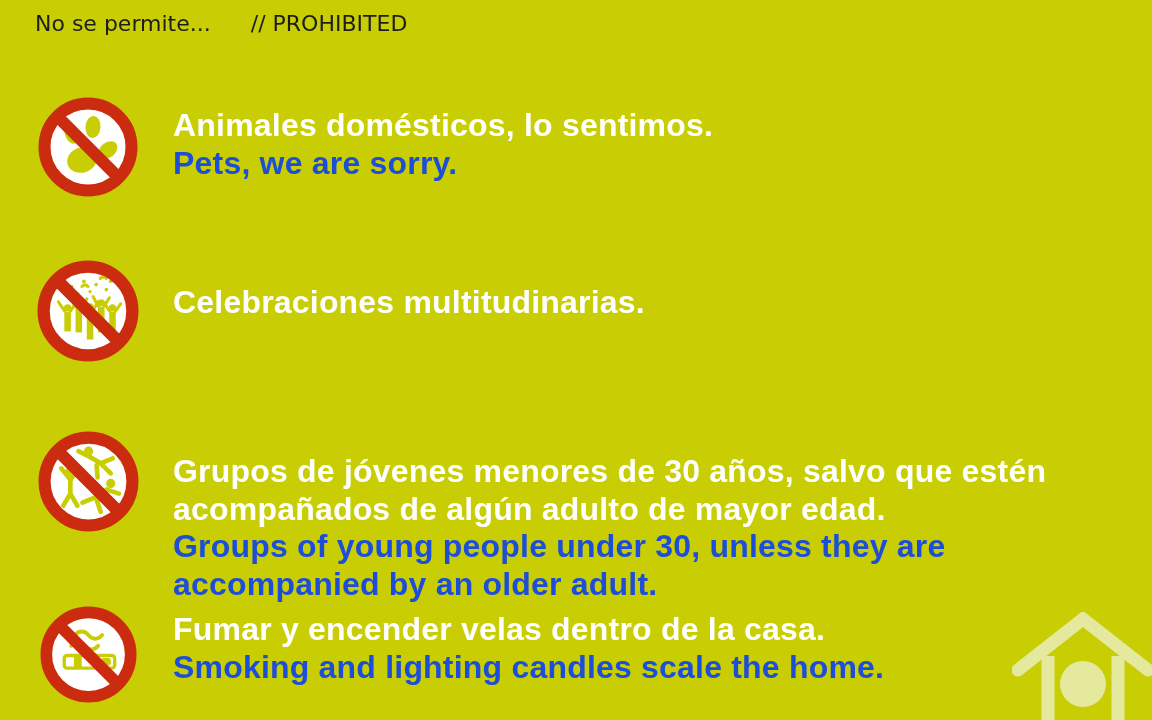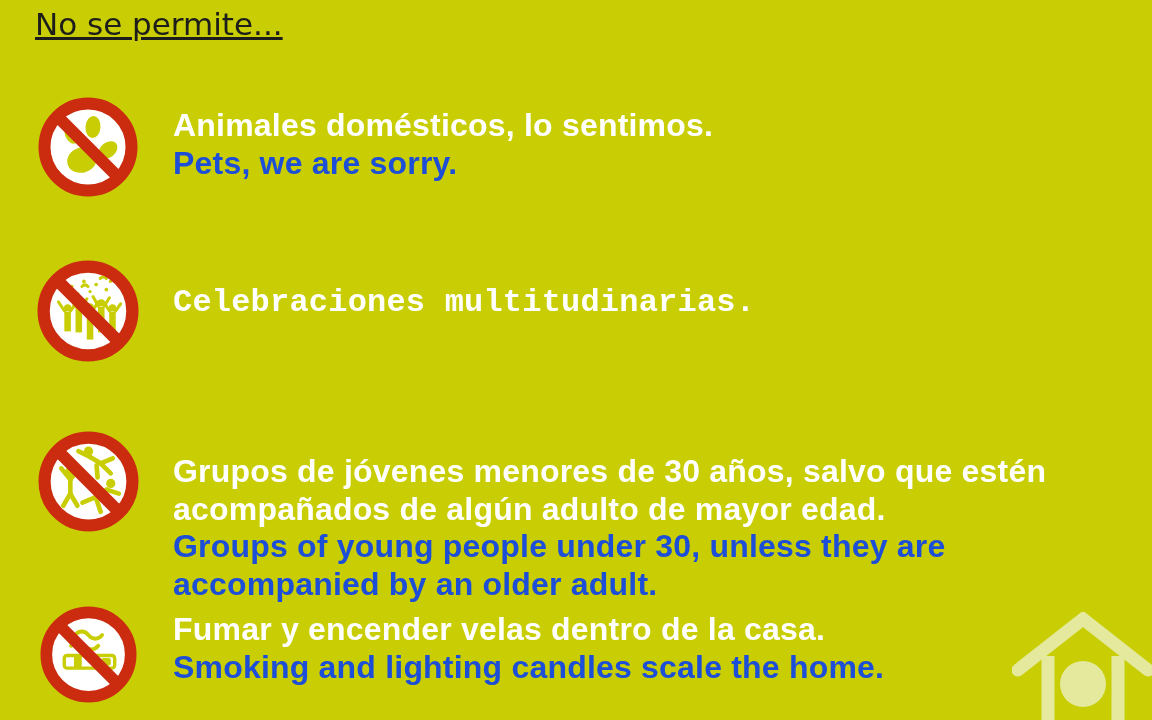--- a/index.html
+++ b/index.html
@@ -4,44 +4,45 @@
 <style>
   html,body{margin:0;padding:0;}
   body{
     width:1152px;height:720px;position:relative;overflow:hidden;
     background:#c8ce03;
     font-family:"Liberation Sans",sans-serif;
   }
   .title{
     position:absolute;left:35px;top:2px;display:flex;gap:40px;
     color:#1d1d1b;font-family:"DejaVu Sans",sans-serif;
-    font-size:31px;line-height:44px;white-space:nowrap;text-decoration:underline;
+    font-size:22px;line-height:44px;white-space:nowrap;
   }
   .rule-text{
     position:absolute;left:173px;width:968px;
     font-weight:bold;font-size:32px;line-height:37.5px;letter-spacing:0.2px;
   }
   .es{color:#ffffff;}
   .en{color:#1d4ed8;}
   .sign{position:absolute;}
   .sign.i1{left:38px;top:97px;}
   .sign.i2{left:37px;top:260px;}
   .sign.i3{left:38px;top:431px;}
   .sign.i4{left:40px;top:606px;}
   .t1{top:107px;}
-  .t2{top:284px;font-family:Liberation Mono, monospace;}
+  .t2{top:284px;}
   .t3{top:412px;margin-top:41px;}
   .t4{top:611px;}
   .house{position:absolute;left:1012px;top:612px;}
 </style>
 </head>
 <body>
 
 <div class="title">
   <span>No se permite...</span>
+  <span>// PROHIBITED</span>
 </div>
 
 <svg class="sign i1" width="100" height="100" viewBox="0 0 100 100">
   <circle cx="50" cy="50" r="43" fill="#ffffff"></circle>
   <g fill="#c8ce03">
     <ellipse cx="44" cy="63" rx="15" ry="12.5" transform="rotate(-18 44 63)"></ellipse>
     <ellipse cx="34" cy="37" rx="7" ry="10" transform="rotate(-22 34 37)"></ellipse>
     <ellipse cx="55" cy="30" rx="7.5" ry="11" transform="rotate(4 55 30)"></ellipse>
     <ellipse cx="70" cy="53" rx="10.5" ry="7.5" transform="rotate(-38 70 53)"></ellipse>
   </g>

